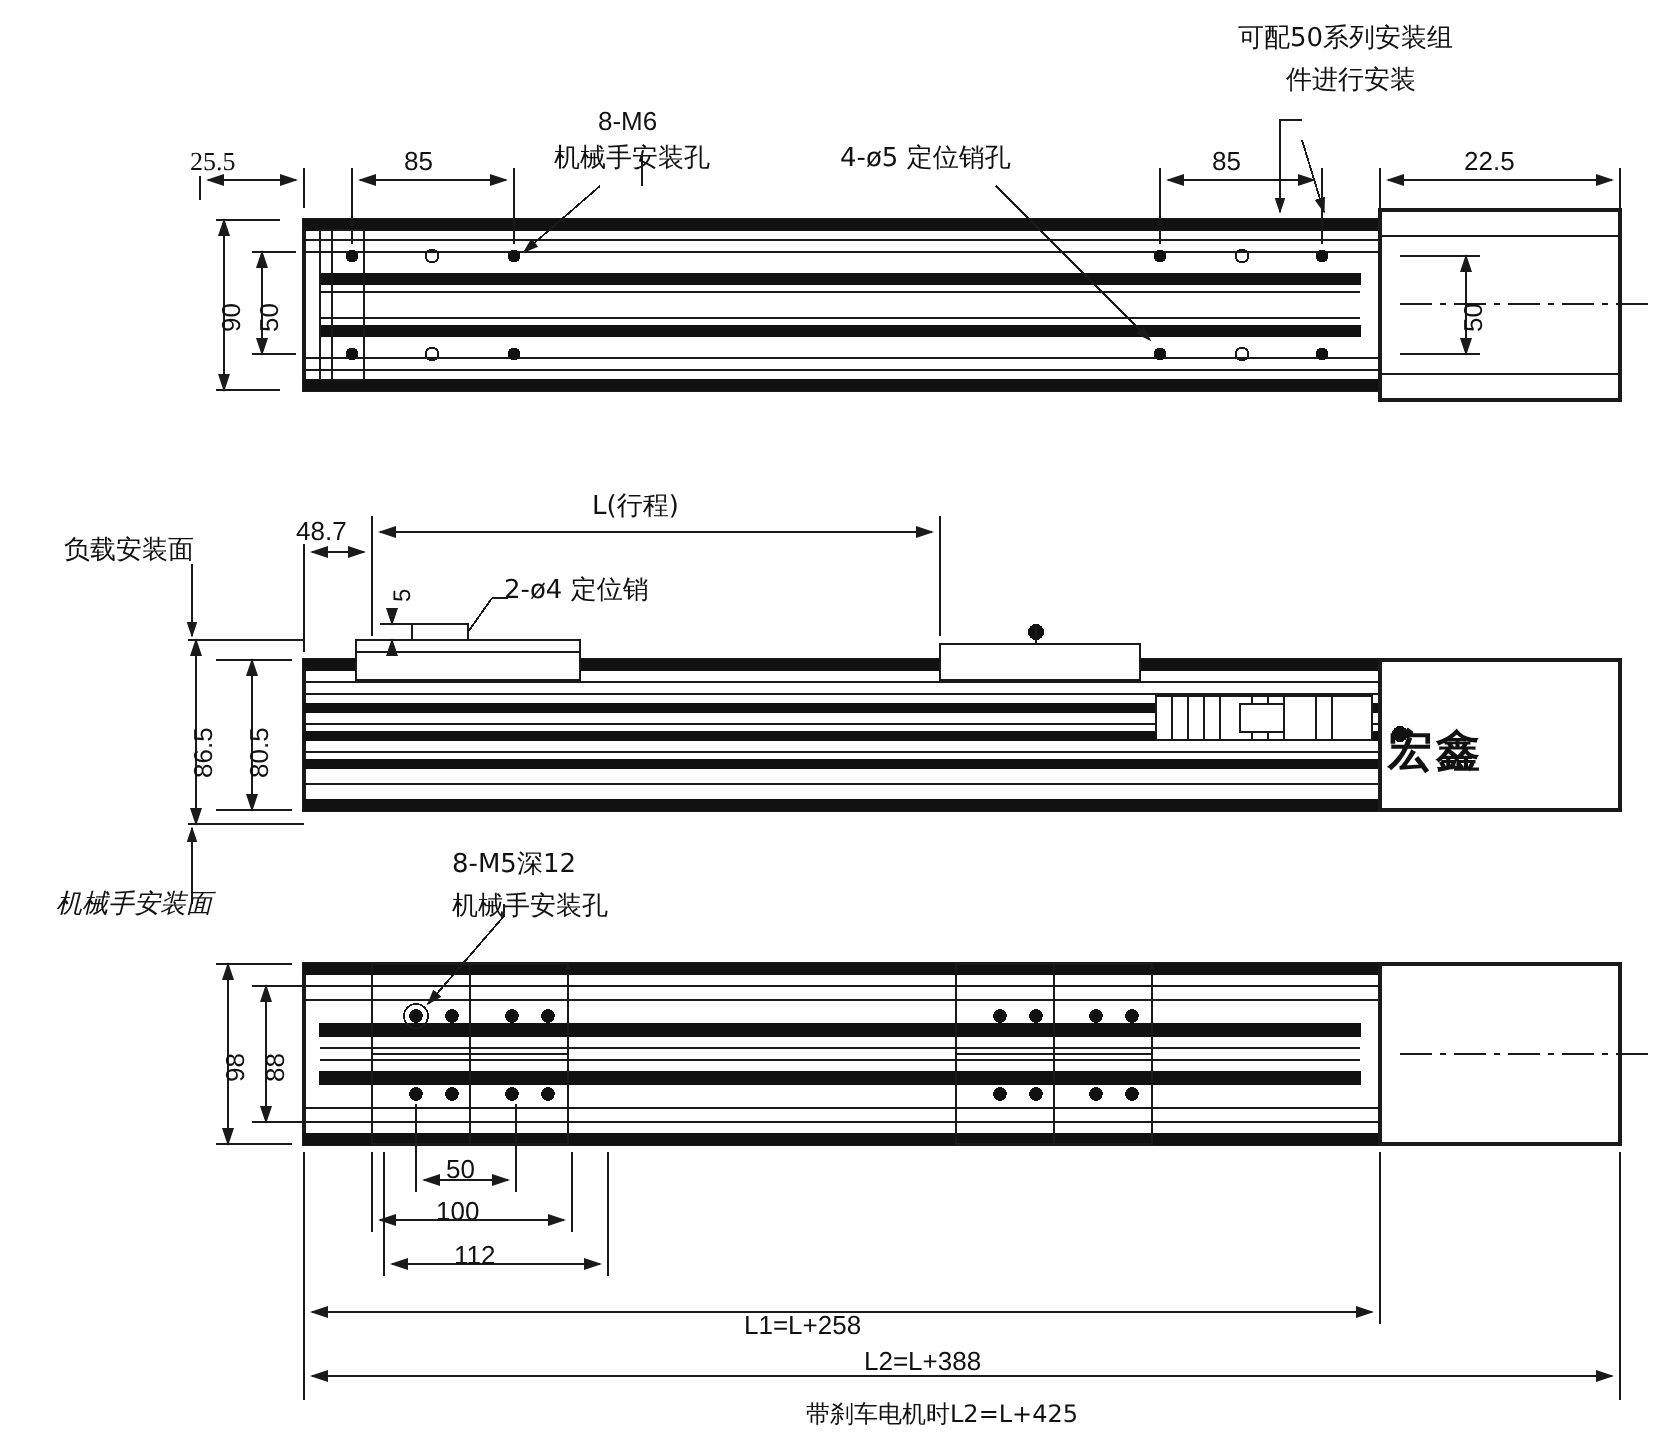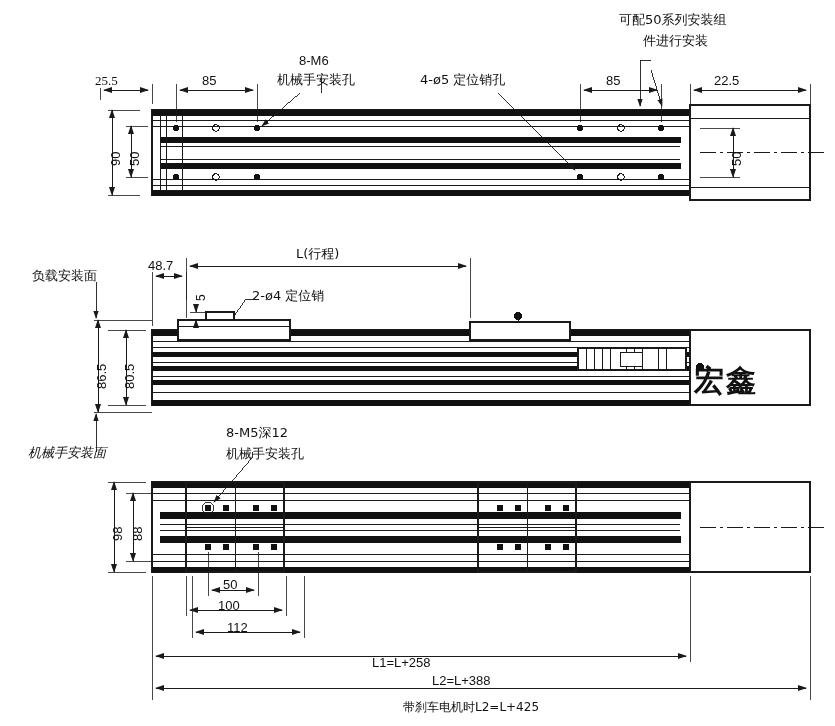--- a/index.html
+++ b/index.html
@@ -3,21 +3,21 @@
 <meta charset="utf-8">
 <style>
   html,body{margin:0;padding:0;background:#ffffff;}
   body{width:835px;height:726px;position:relative;font-family:"Liberation Sans","DejaVu Sans",sans-serif;color:#111;}
   #stage{position:absolute;left:0;top:0;width:835px;height:726px;overflow:hidden;}
   svg{position:absolute;left:0;top:0;}
   .lbl{position:absolute;font-size:13px;color:#111;white-space:nowrap;line-height:1.25;}
   .lbl.sm{font-size:12px;}
   .lbl.cn{font-family:"DejaVu Sans","Liberation Sans",sans-serif;}
   .vert{transform-origin:left top;}
-  .brand{position:absolute;font-family:"DejaVu Serif","Liberation Serif",serif;font-weight:bold;font-size:30px;letter-spacing:2px;color:#111;}
+  .brand{position:absolute;font-family:"DejaVu Serif","Liberation Serif",serif;font-weight:bold;font-size:22px;letter-spacing:2px;color:#111;}
 </style>
 </head>
 <body>
 
 <div id="stage">
 
   <svg width="835" height="726" viewBox="0 0 835 726">
     <defs>
       <marker id="ah" markerWidth="9" markerHeight="9" refX="8" refY="3" orient="auto" markerUnits="strokeWidth">
         <path d="M0,0 L9,3 L0,6 z" fill="#1a1a1a"></path>
@@ -233,21 +233,21 @@
       <line x1="190" y1="610" x2="282" y2="610" marker-start="url(#ahs)" marker-end="url(#ah)"></line>
       <line x1="196" y1="632" x2="300" y2="632" marker-start="url(#ahs)" marker-end="url(#ah)"></line>
       <line x1="156" y1="656" x2="686" y2="656" marker-start="url(#ahs)" marker-end="url(#ah)"></line>
       <line x1="156" y1="688" x2="806" y2="688" marker-start="url(#ahs)" marker-end="url(#ah)"></line>
     </g>
   </svg>
 
   <div class="lbl" style="left:95px;top:73px;font-family:Liberation Serif, serif;">25.5</div>
   <div class="lbl" style="left:202px;top:73px;">85</div>
   <div class="lbl" style="left:606px;top:73px;">85</div>
-  <div class="lbl" style="left:714px;top:73px;">22.5</div>
+  <div class="lbl" style="left:732px;top:73px;">22.5</div>
 
   <div class="lbl" style="left:299px;top:53px;">8-M6</div>
   <div class="lbl cn" style="left:277px;top:72px;">机械手安装孔</div>
   <div class="lbl cn" style="left:420px;top:72px;">4-ø5 定位销孔</div>
 
   <div class="lbl cn" style="left:619px;top:12px;">可配50系列安装组</div>
   <div class="lbl cn" style="left:643px;top:33px;">件进行安装</div>
 
   <div class="lbl vert" style="left:108px;top:166px;transform:rotate(-90deg);">90</div>
   <div class="lbl vert" style="left:127px;top:166px;transform:rotate(-90deg);">50</div>

